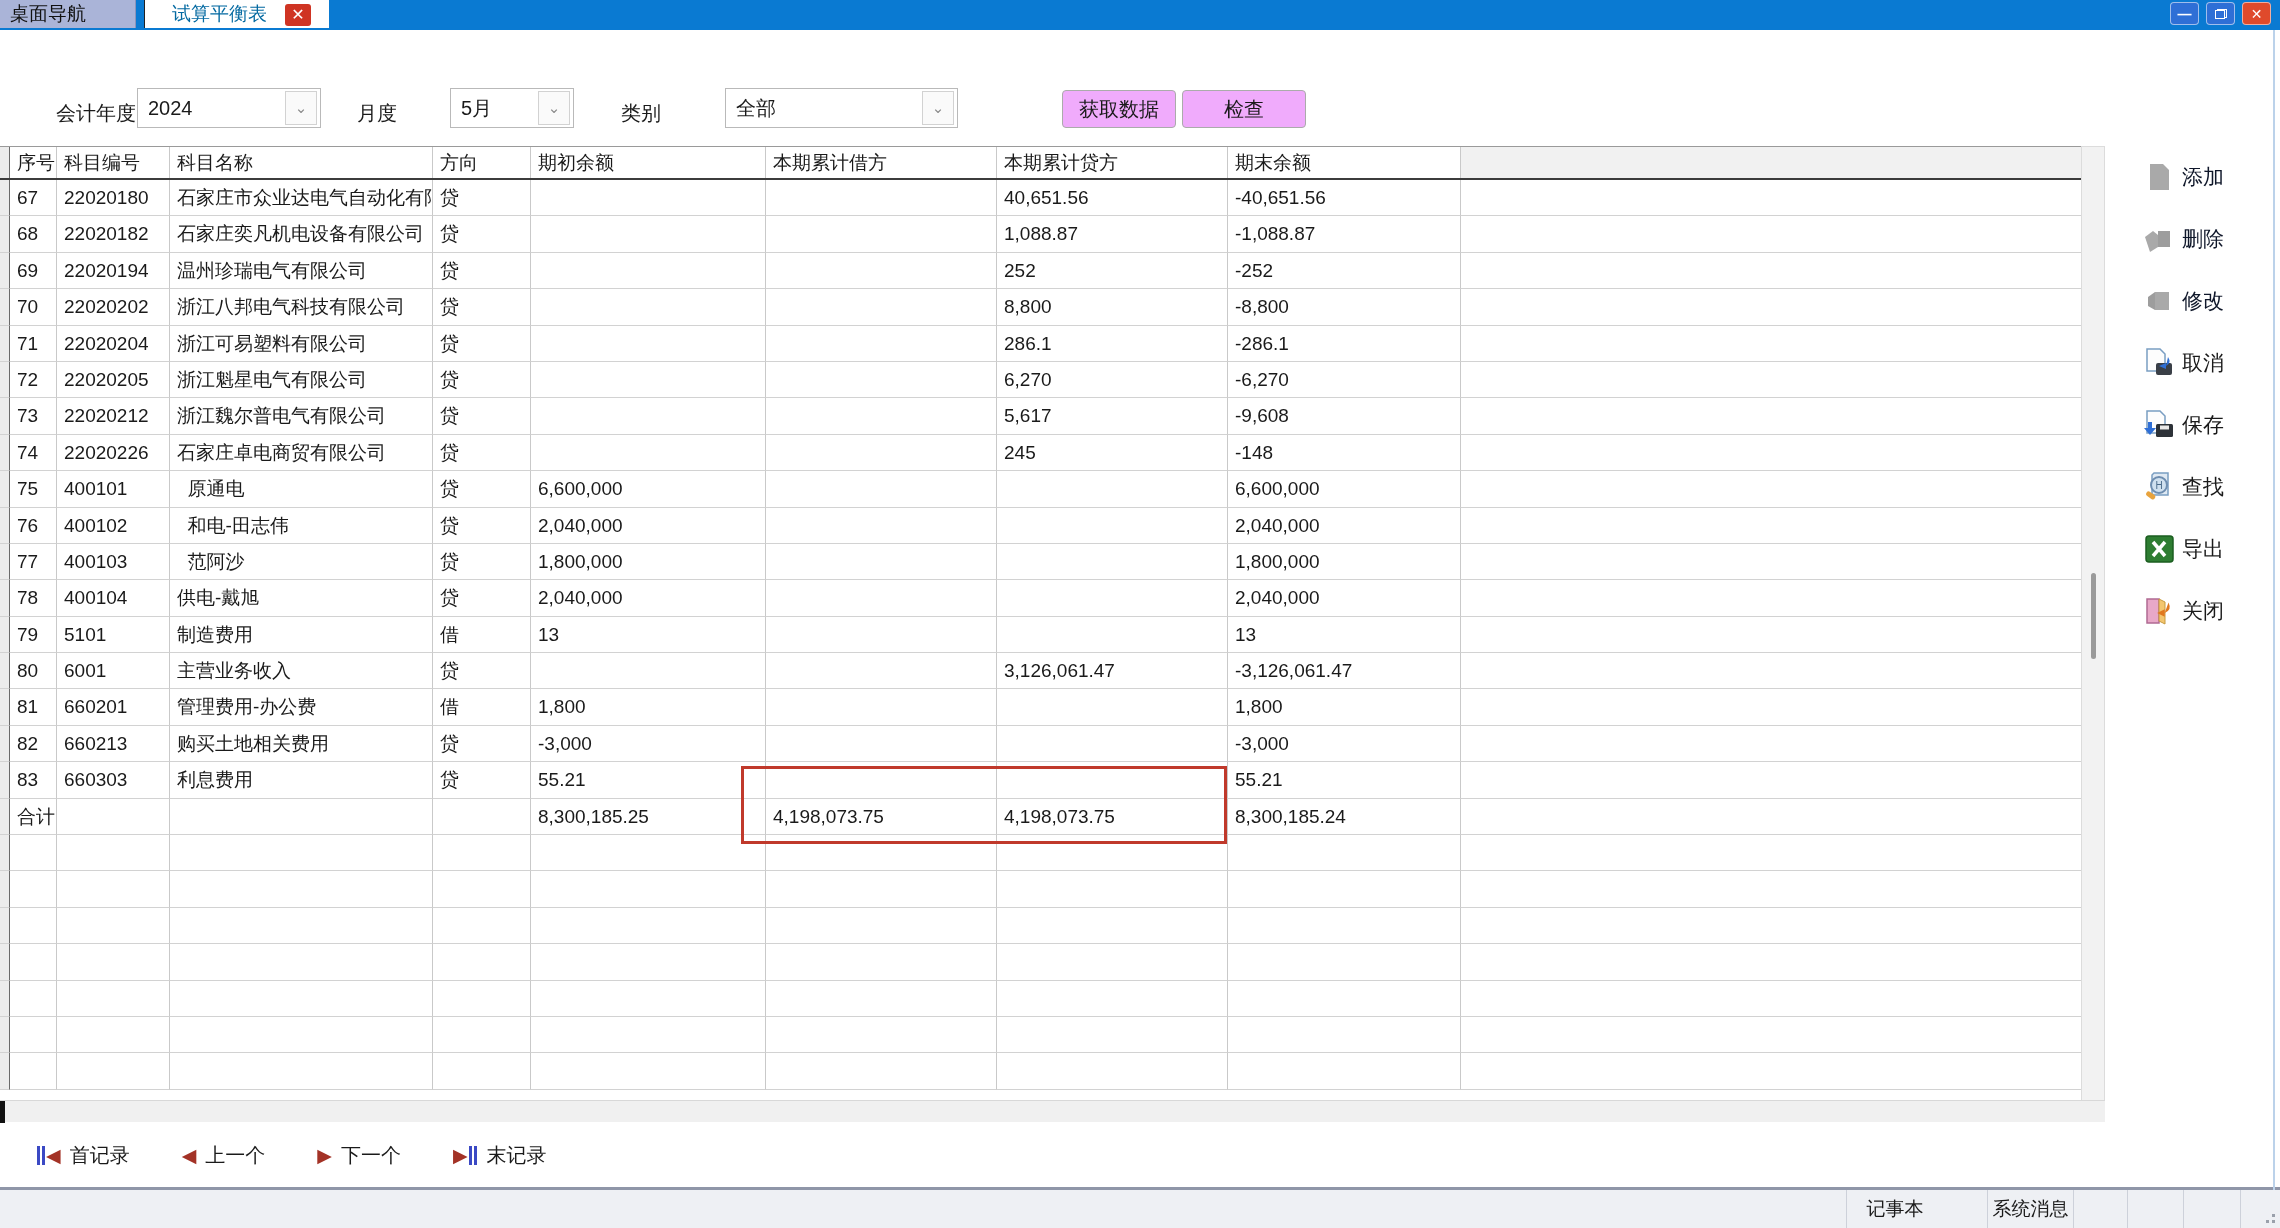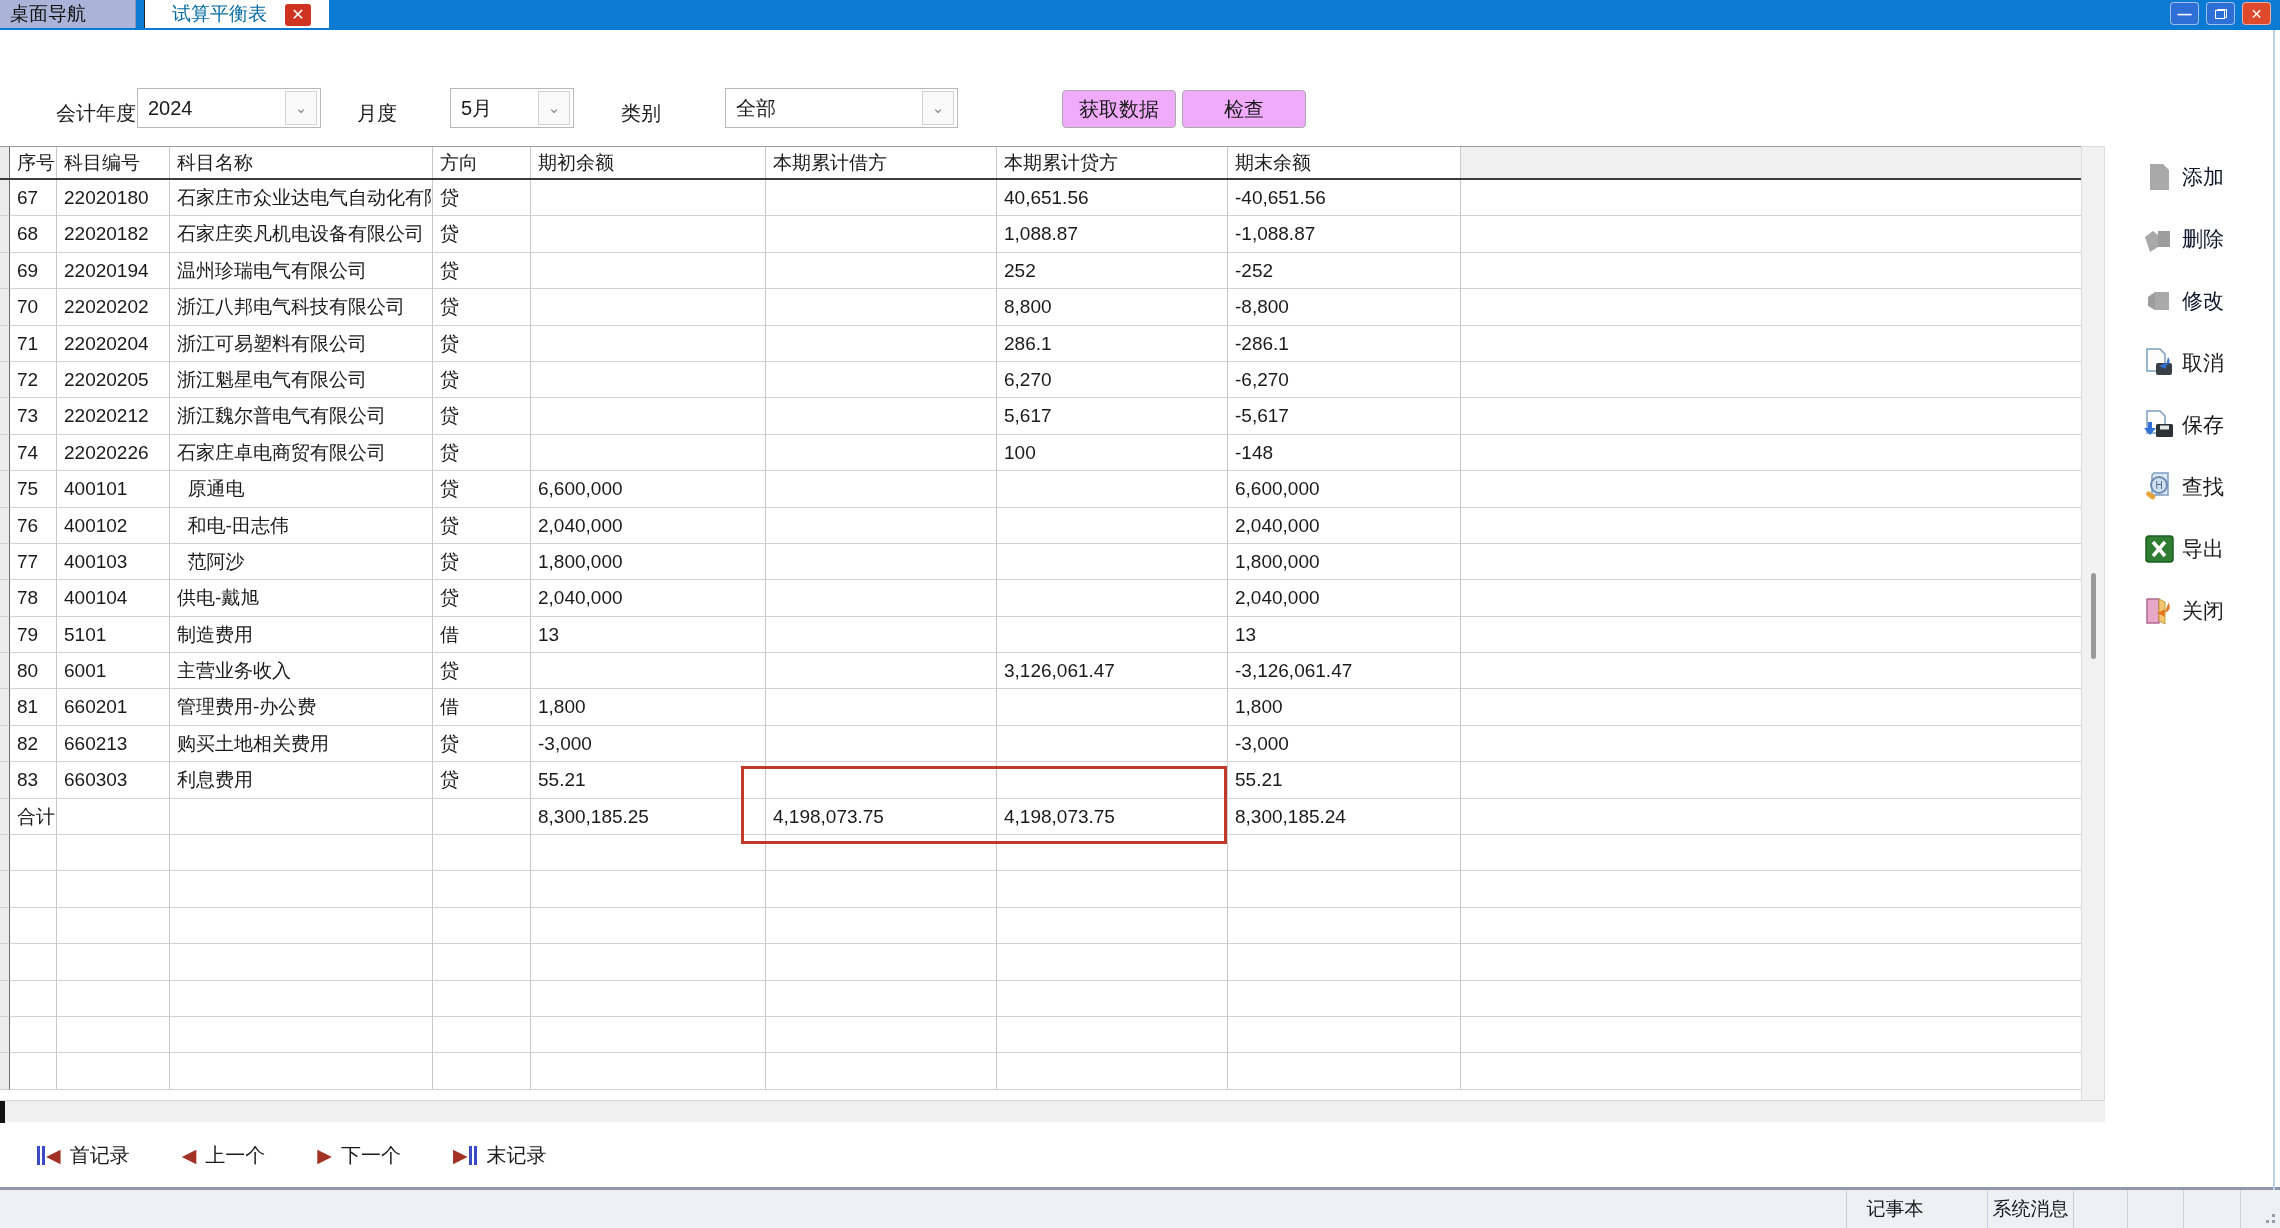--- a/index.html
+++ b/index.html
@@ -211,32 +211,32 @@
       </div>
       <div class="trow">
         <div class="cell strip"></div>
         <div class="cell c0">73</div>
         <div class="cell c1">22020212</div>
         <div class="cell c2">浙江魏尔普电气有限公司</div>
         <div class="cell c3">贷</div>
         <div class="cell c4"></div>
         <div class="cell c5"></div>
         <div class="cell c6">5,617</div>
-        <div class="cell c7">-5,617</div>
+        <div class="cell c7">-9,608</div>
         <div class="cell filler"></div>
       </div>
       <div class="trow">
         <div class="cell strip"></div>
         <div class="cell c0">74</div>
         <div class="cell c1">22020226</div>
         <div class="cell c2">石家庄卓电商贸有限公司</div>
         <div class="cell c3">贷</div>
         <div class="cell c4"></div>
         <div class="cell c5"></div>
-        <div class="cell c6">100</div>
+        <div class="cell c6">245</div>
         <div class="cell c7">-148</div>
         <div class="cell filler"></div>
       </div>
       <div class="trow">
         <div class="cell strip"></div>
         <div class="cell c0">75</div>
         <div class="cell c1">400101</div>
         <div class="cell c2">  原通电</div>
         <div class="cell c3">贷</div>
         <div class="cell c4">6,600,000</div>

